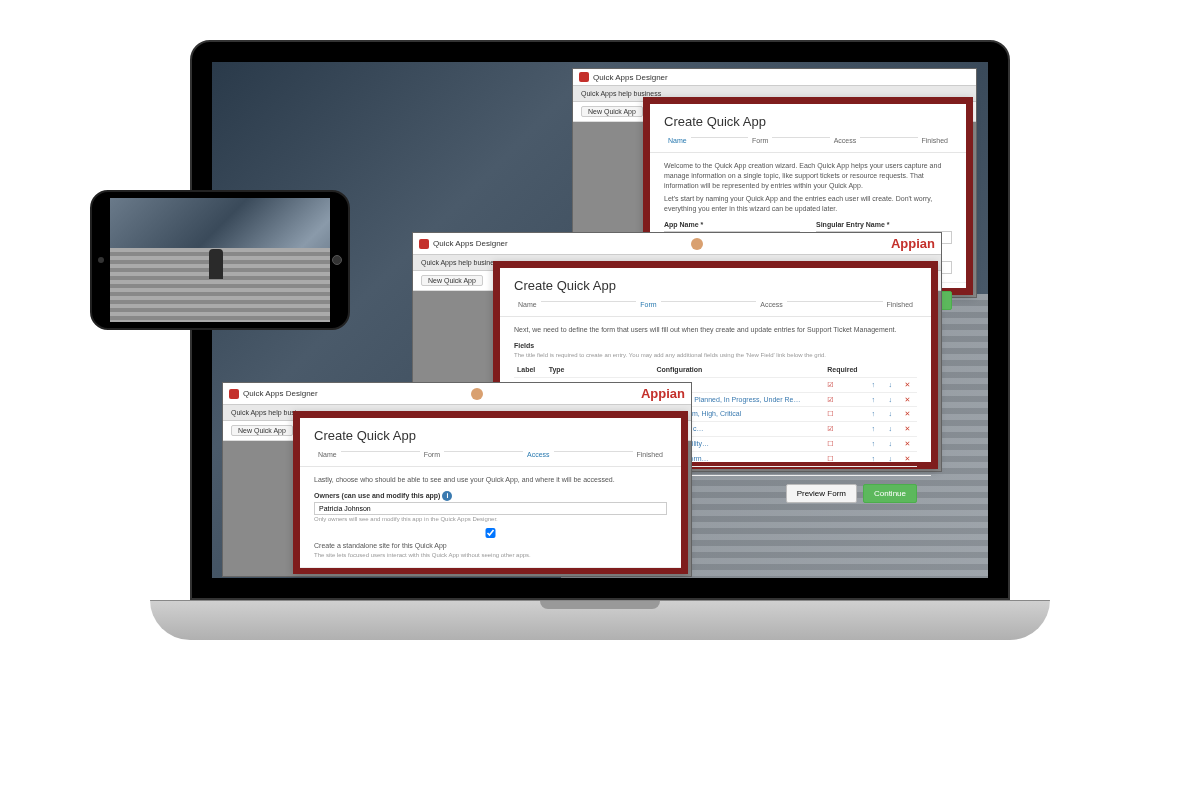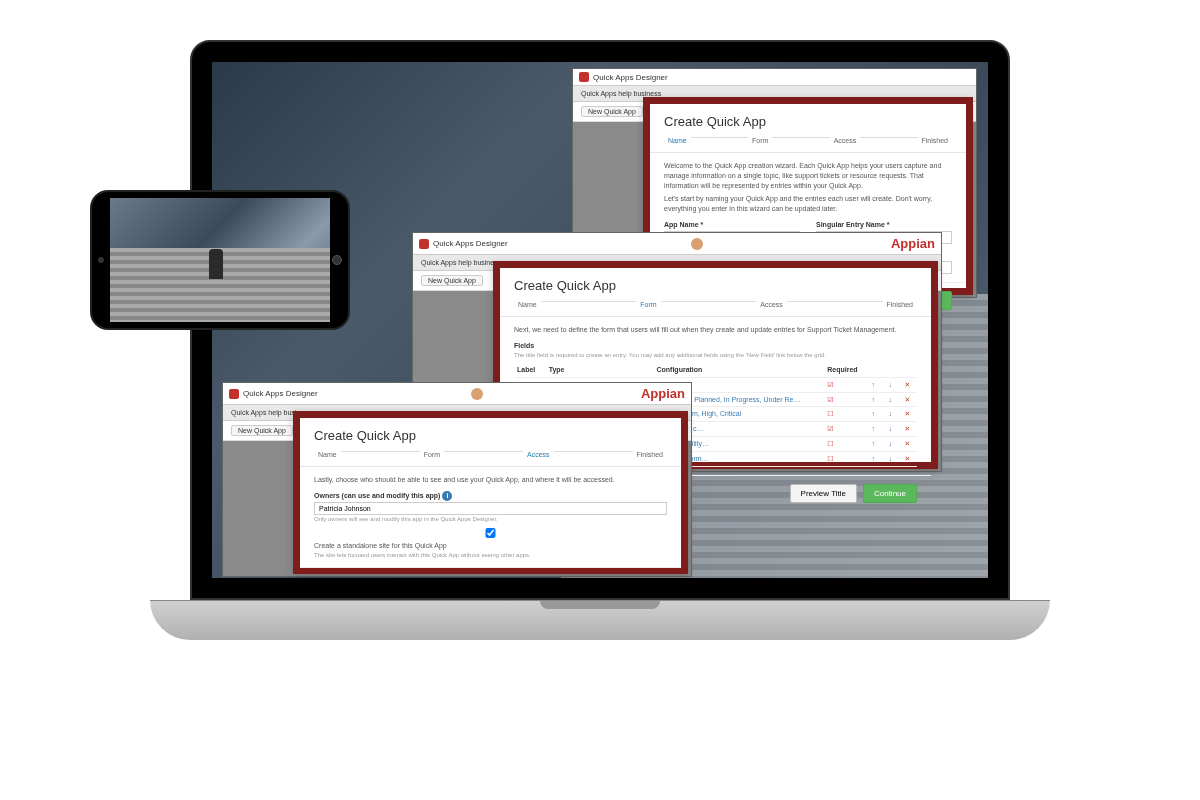--- a/index.html
+++ b/index.html
@@ -233,21 +233,21 @@
                     <td style="color:#3a7ab0">…tailed inform…</td>
                     <td class="req">☐</td>
                     <td><span class="icon-sm">↑</span></td>
                     <td><span class="icon-sm">↓</span></td>
                     <td><span class="icon-sm red">✕</span></td>
                   </tr>
                 </tbody>
             </table>
           </div>
           <div class="modal-footer">
-            <button class="btn">Preview Title</button>
+            <button class="btn">Preview Form</button>
             <button class="btn primary">Continue</button>
           </div>
         </div>
       </div>
 
       <div class="window" style="left:10px;top:320px;width:470px;height:195px;">
         <div class="win-titlebar">
           <span class="logo"></span>
           <span>Quick Apps Designer</span>
           <span class="avatar"></span>

